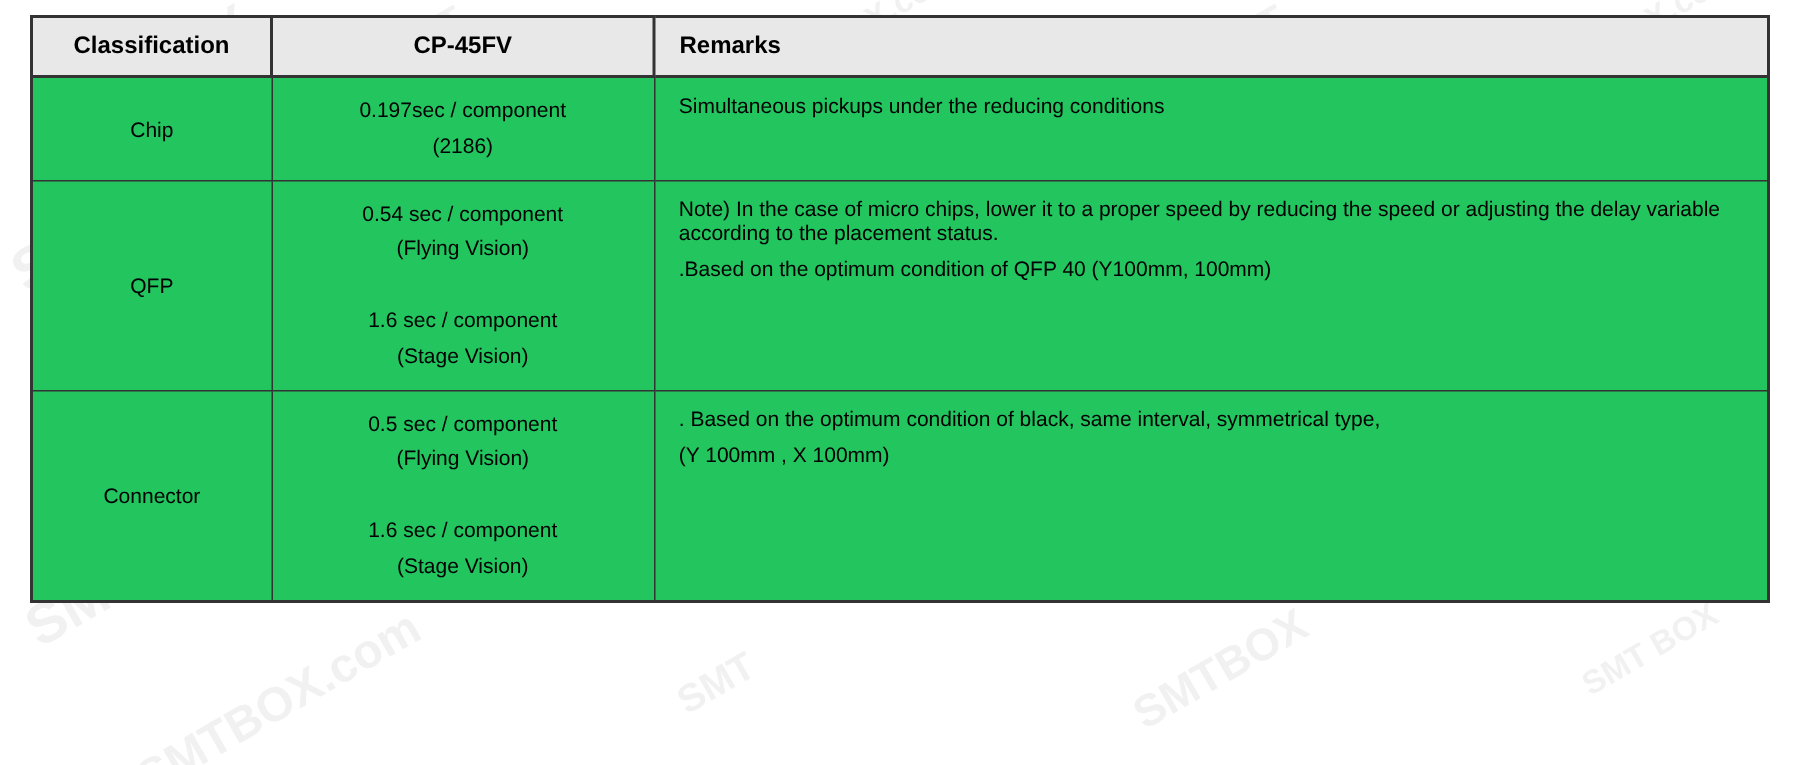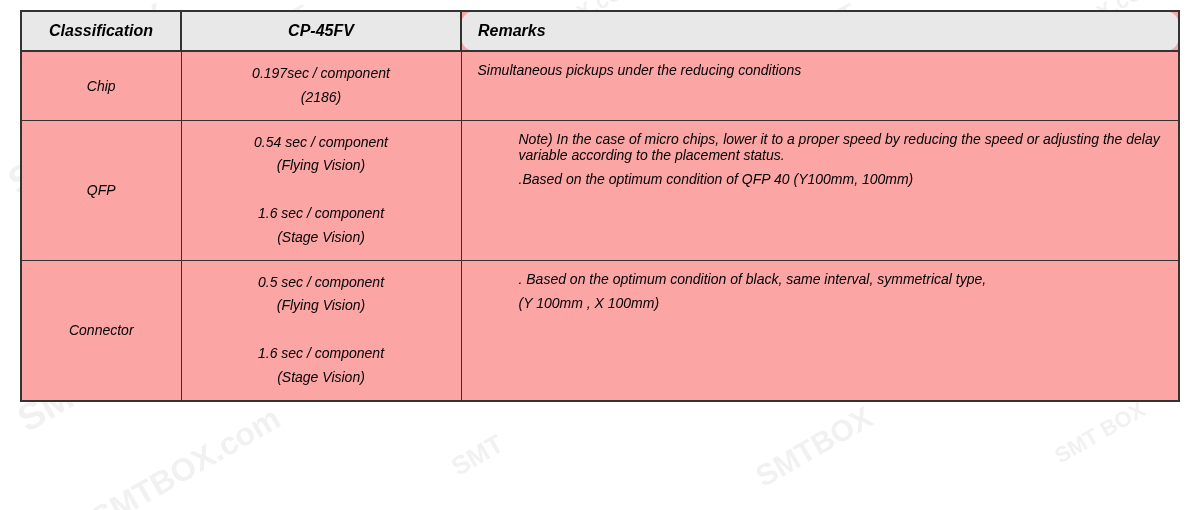--- a/index.html
+++ b/index.html
@@ -45,22 +45,21 @@
       z-index: 2;
       padding: 10px 20px;
       width: 100%;
       height: 100%;
     }
 
     table {
       width: 100%;
       border-collapse: collapse;
       border: 2px solid #333;
-      background: #fca5a5;
-      font-style: italic;
+      background: #22c55e;
     }
 
     th, td {
       border: 1.5px solid #333;
       padding: 10px 14px;
       vertical-align: middle;
     }
 
     thead th {
       background-color: #e8e8e8;
@@ -70,40 +69,38 @@
       border: 2px solid #333;
     }
 
     .col-classification {
       width: 160px;
       text-align: center;
       vertical-align: middle;
     }
 
     .col-cpvalue {
-      width: 280px;
+      width: 255px;
       text-align: center;
       vertical-align: middle;
     }
 
     .col-remarks {
       text-align: left;
       vertical-align: top;
       padding: 10px 16px;
-      border-radius: 14px;
     }
 
     .cell-multi-line {
       line-height: 1.7;
       text-align: center;
     }
 
     .remarks-para {
       margin-bottom: 8px;
-      margin-left: 41px;
     }
 
     .remarks-para:last-child {
       margin-bottom: 0;
     }
   </style>
 </head>
 <body>
 
 <div class="watermark-container">

